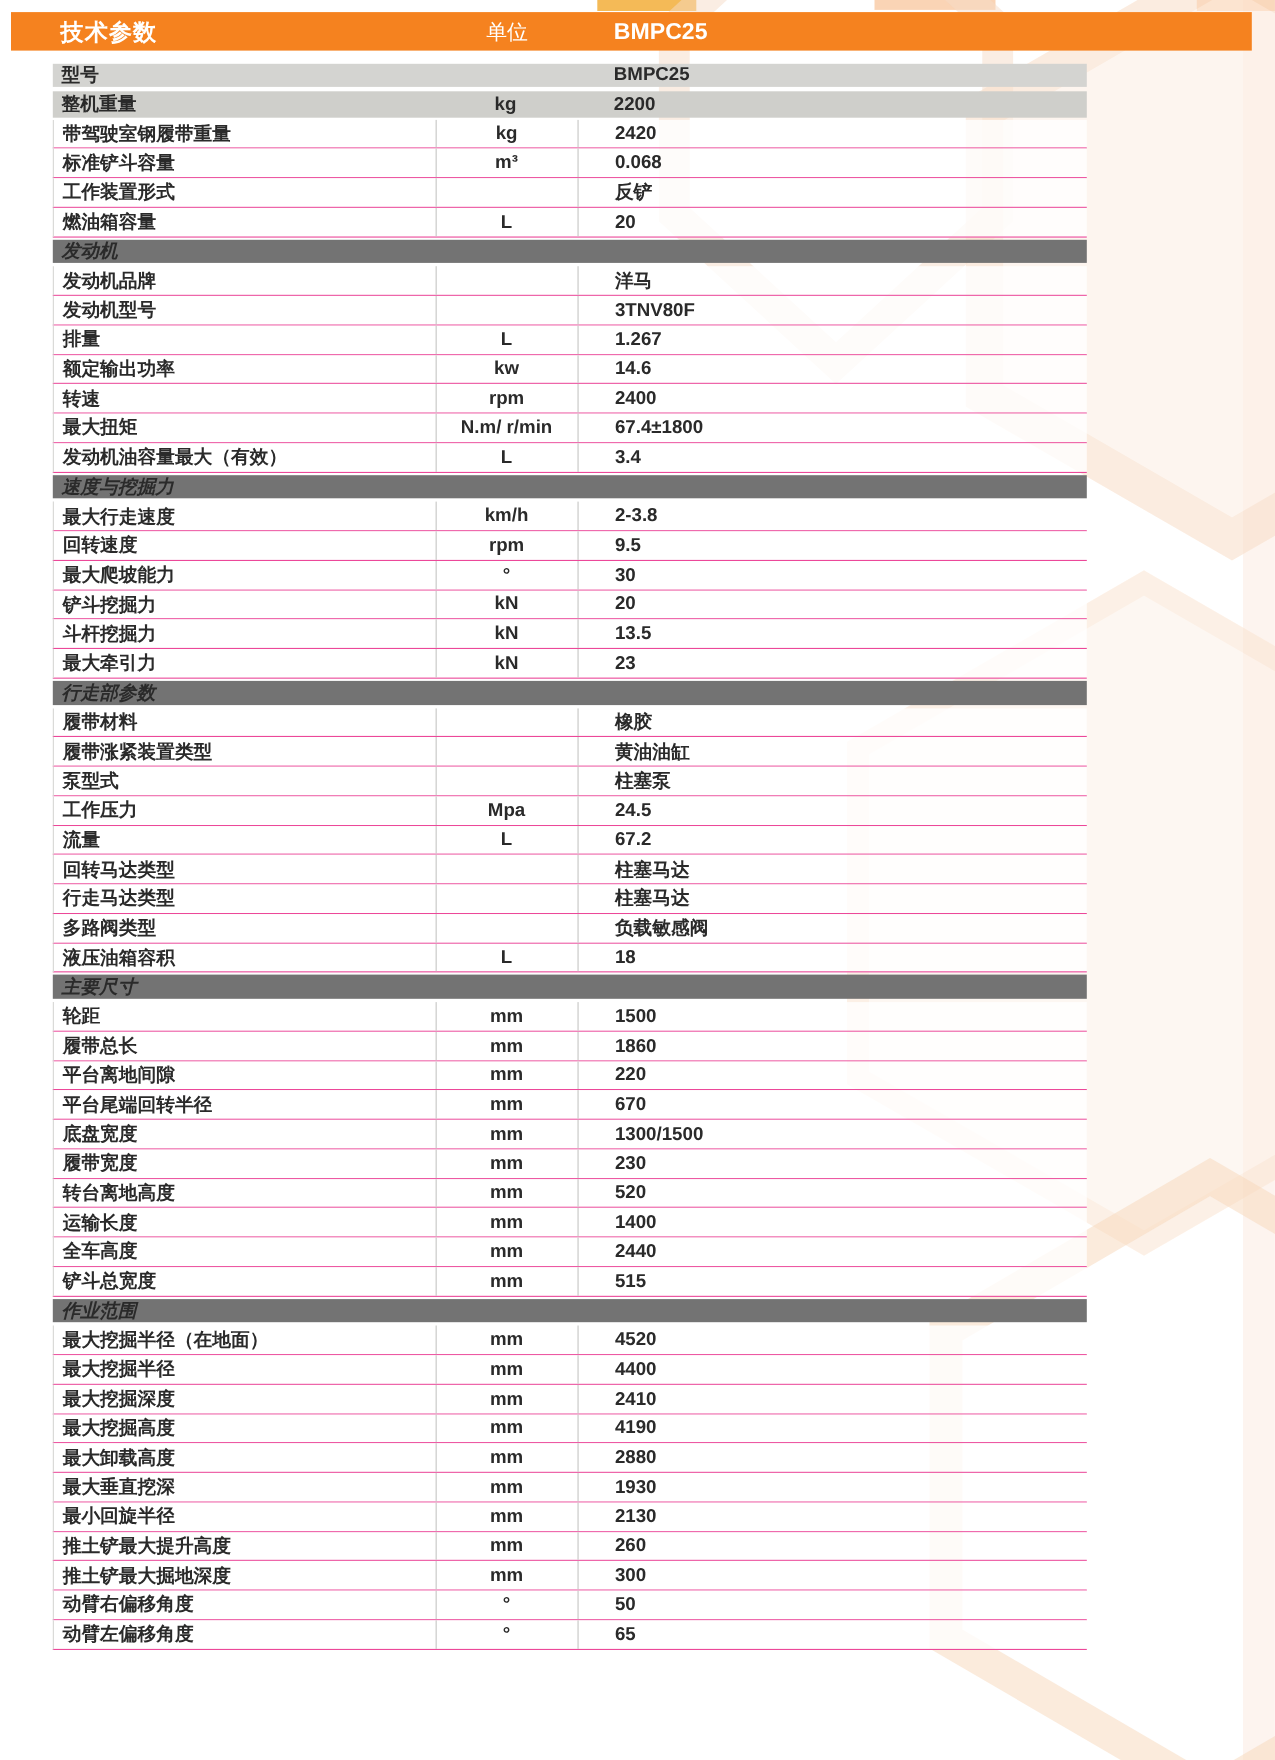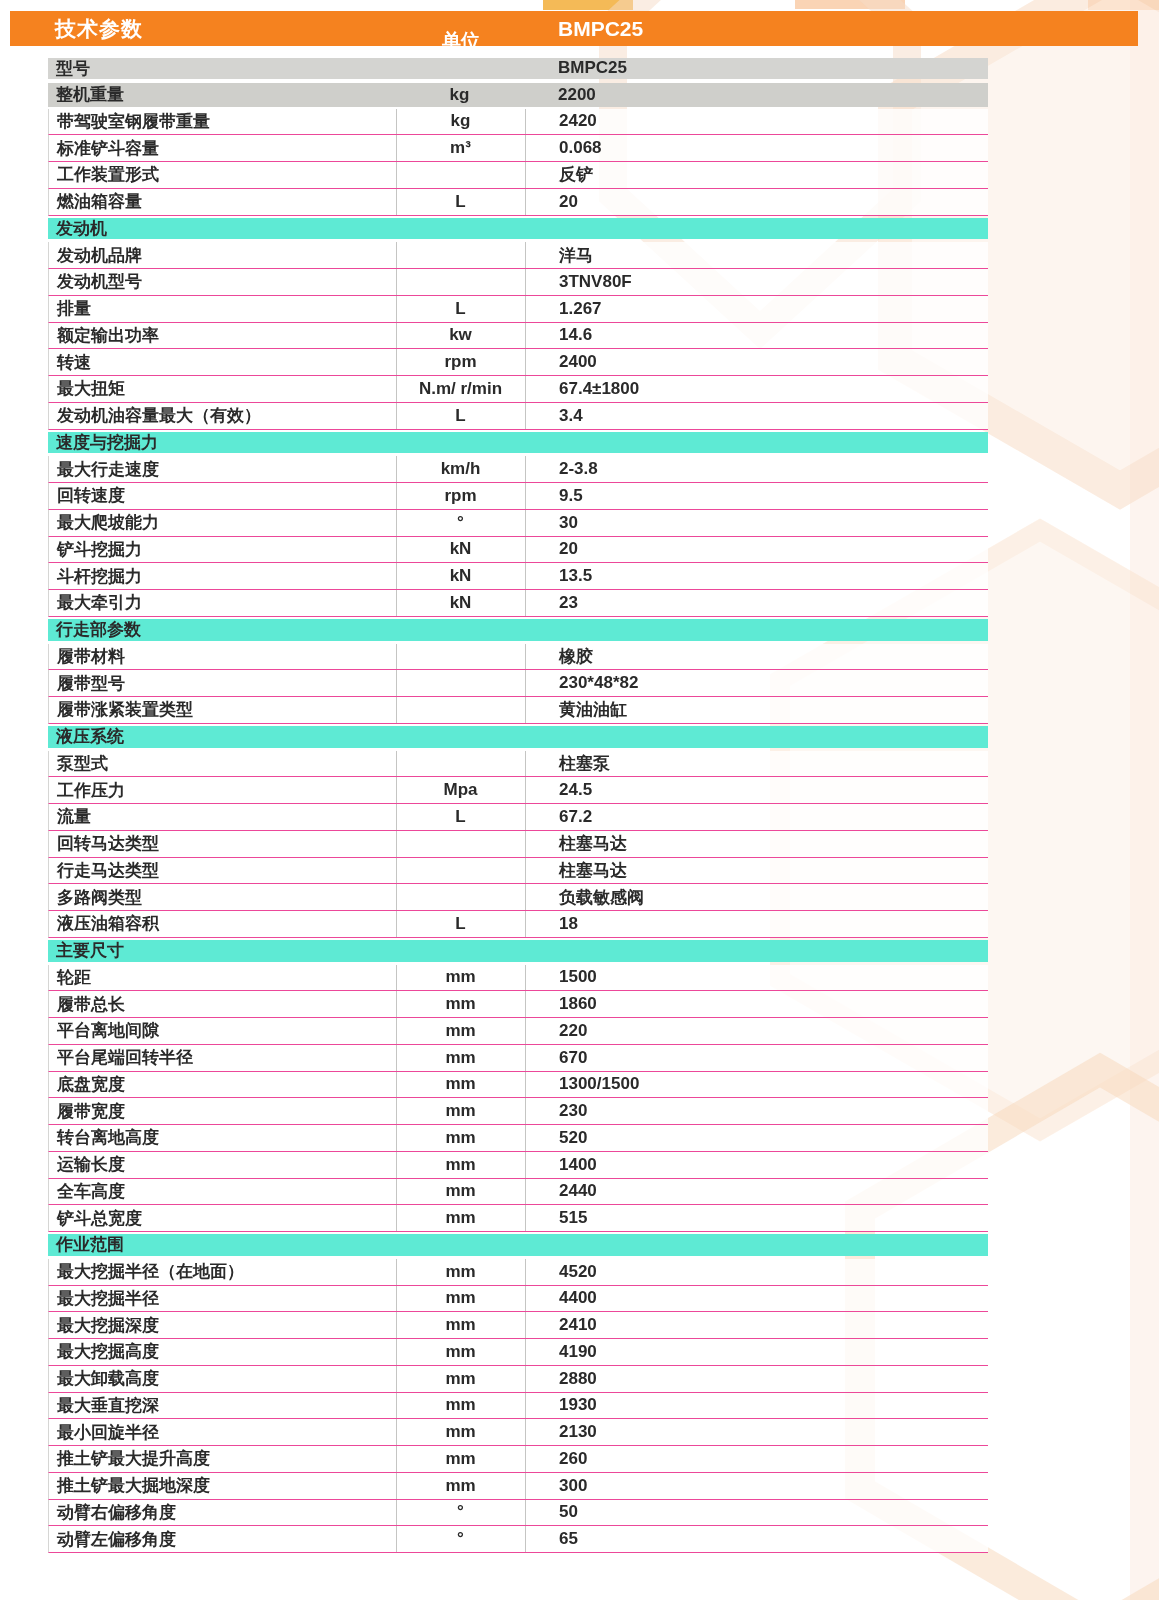--- a/index.html
+++ b/index.html
@@ -15,23 +15,23 @@
   
   .header-bar{
     position:absolute;left:10px;top:11px;width:1128px;height:35px;
     background:#F5821F;z-index:2;color:#ffffff;
   }
   .header-title{
     position:absolute;left:45px;top:0;height:35px;display:flex;align-items:center;
     font-size:21px;font-weight:700;letter-spacing:1px;
   }
   .header-unit{
-    position:absolute;left:388px;width:126px;top:12px;height:35px;
+    position:absolute;left:388px;width:126px;top:0;height:35px;
     display:flex;align-items:center;justify-content:center;
-    font-size:19px;font-weight:700;
+    font-size:19px;font-weight:400;
   }
   .header-model{
     position:absolute;left:548px;top:0;height:35px;display:flex;align-items:center;
     font-size:21px;font-weight:700;
   }
 
   
   .spec-table{
     position:absolute;left:48px;top:55px;width:940px;z-index:2;
   }
@@ -41,21 +41,21 @@
     background:rgba(255,255,255,0.8);
     border-bottom:1px solid #ec4899;
     border-left:1px solid #d6d6d4;
   }
   .row.data .inner::before,
   .row.data .inner::after{
     content:"";position:absolute;top:0;bottom:0;width:1px;background:#c5c5c3;
   }
   .row.data .inner::before{left:347px;}
   .row.data .inner::after{left:476px;}
-  .row.section .inner{top:2px;bottom:3px;background:#5eead4;}
+  .row.section .inner{top:2px;bottom:3px;background:#737373;font-style:italic;}
   .row.gray .inner{top:1px;bottom:2px;background:#cfcfcb;text-align:right;}
   .row.model .inner{top:3px;bottom:3px;background:#d4d4d1;}
 
   .cell{
     position:absolute;top:0;bottom:0;display:flex;align-items:center;
     font-size:17px;font-weight:600;color:#2a2a2a;white-space:nowrap;
   }
   .cell.label{left:8px;}
   .cell.unit{left:347px;width:129px;justify-content:center;}
   .cell.value{left:510px;}
@@ -232,35 +232,23 @@
     </div>
     <div class="row data">
       <div class="inner">
         <span class="cell label">履带材料</span>
         <span class="cell unit"></span>
         <span class="cell value">橡胶</span>
       </div>
     </div>
     <div class="row data">
       <div class="inner">
-        <span class="cell label">履带型号</span>
-        <span class="cell unit"></span>
-        <span class="cell value">230*48*82</span>
-      </div>
-    </div>
-    <div class="row data">
-      <div class="inner">
         <span class="cell label">履带涨紧装置类型</span>
         <span class="cell unit"></span>
         <span class="cell value">黄油油缸</span>
-      </div>
-    </div>
-    <div class="row section">
-      <div class="inner">
-        <span class="cell label">液压系统</span>
       </div>
     </div>
     <div class="row data">
       <div class="inner">
         <span class="cell label">泵型式</span>
         <span class="cell unit"></span>
         <span class="cell value">柱塞泵</span>
       </div>
     </div>
     <div class="row data">

